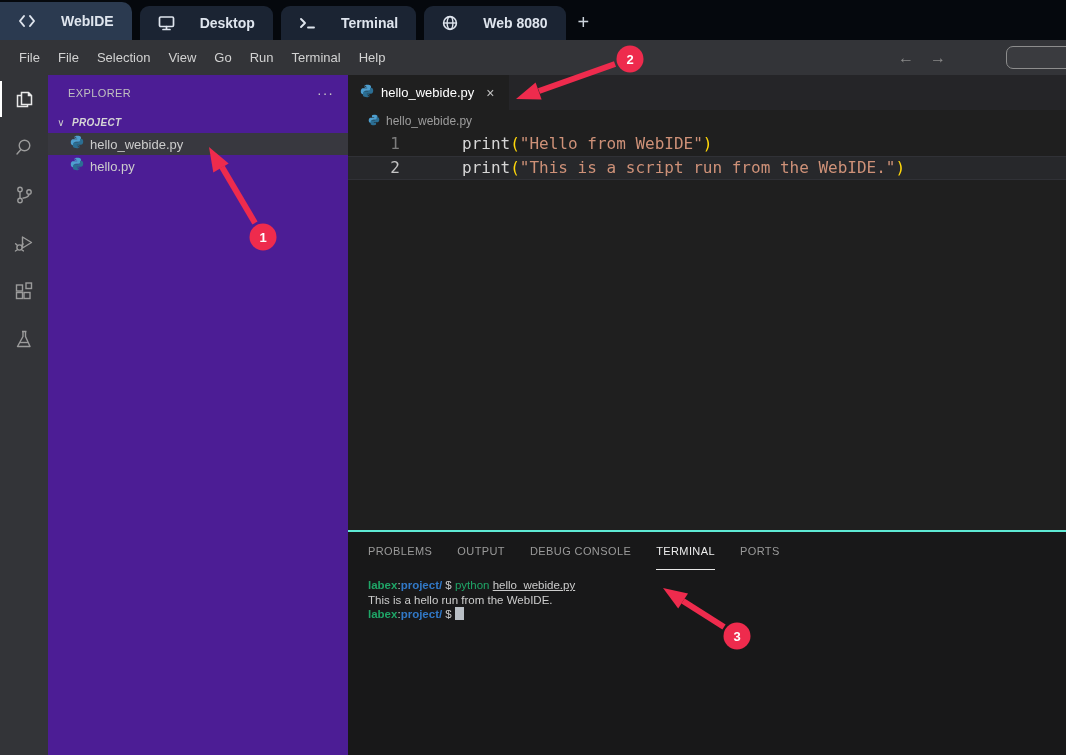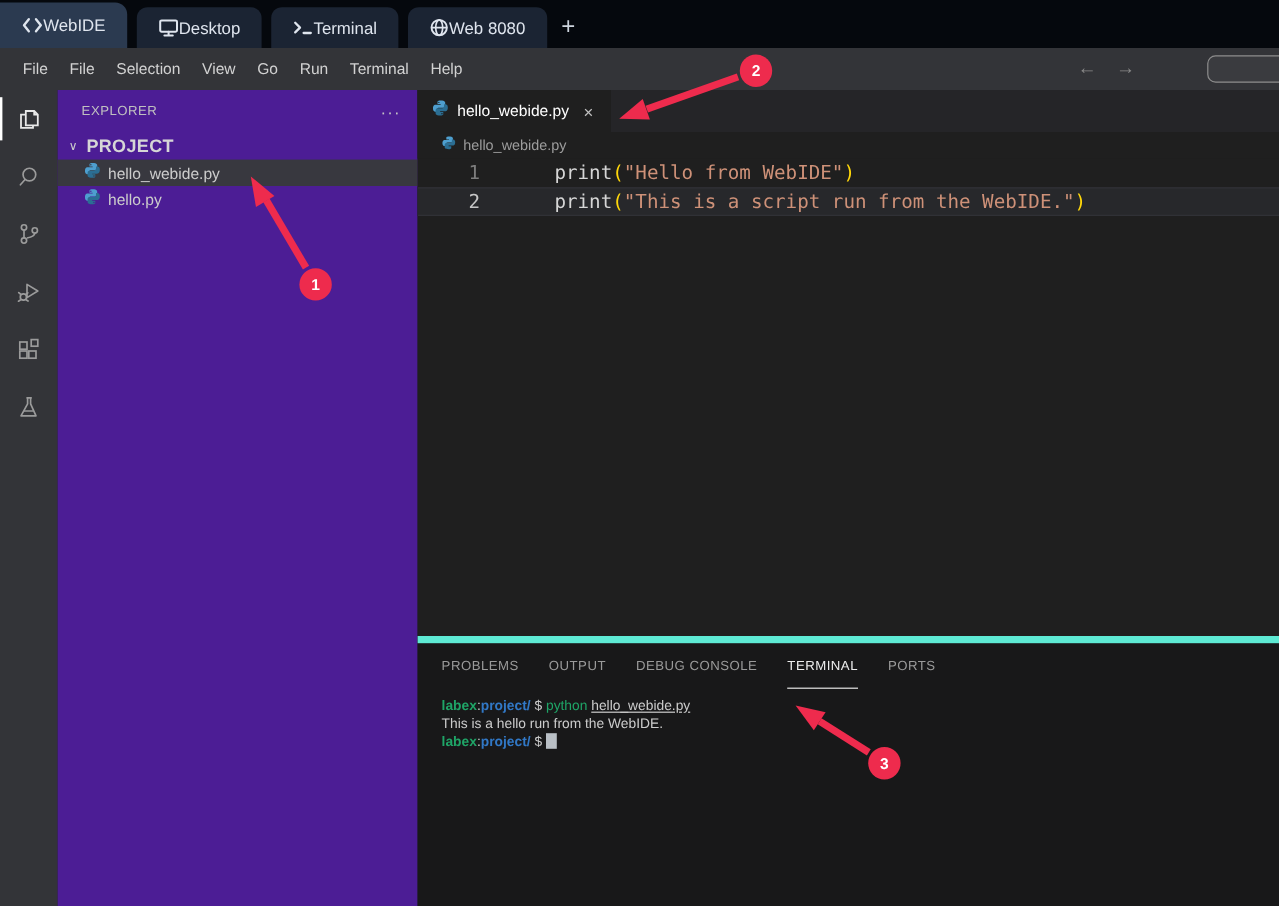--- a/index.html
+++ b/index.html
@@ -2,21 +2,21 @@
 <html><head>
 <meta charset="utf-8">
 <style>
   * { margin:0; padding:0; box-sizing:border-box; }
   html,body { width:1066px; height:755px; background:#1f1f1f; }
   body { font-family:"Liberation Sans", sans-serif; overflow:hidden; }
   #screen { position:relative; width:1066px; height:755px; background:#1f1f1f; overflow:hidden; }
 
   
   .topbar { position:absolute; left:0; top:0; width:1066px; height:40px; background:#05080d; display:flex; align-items:flex-end; }
-  .top-tab { height:34px; display:flex; align-items:center; gap:0; padding:0 18px; background:#1b2433; border-radius:9px 9px 0 0; margin-right:8px; color:#dfe5ee; font-size:14px; font-weight:normal; cursor:pointer; }
+  .top-tab { height:34px; display:flex; align-items:center; gap:25px; padding:0 18px; background:#1b2433; border-radius:9px 9px 0 0; margin-right:8px; color:#dfe5ee; font-size:14px; font-weight:bold; cursor:pointer; }
   .top-tab.active { background:#2b3a50; height:38px; border-radius:0 10px 0 0; margin-right:8px; }
   .top-tab .ticon { display:flex; align-items:center; color:#dfe5ee; }
   .newtab { color:#cdd4dd; font-size:20px; padding:0 10px 6px 4px; cursor:pointer; }
 
   
   .menubar { position:absolute; left:0; top:40px; width:1066px; height:35px; background:#333438; display:flex; align-items:center; }
   .menu-items { display:flex; align-items:center; padding-left:10px; }
   .menu-item { color:#d2d2d2; font-size:13px; padding:5px 9px; border-radius:4px; cursor:pointer; }
   .nav-arrows { position:absolute; right:120px; top:0; height:35px; display:flex; align-items:center; gap:16px; color:#8a8a8a; font-size:16px; }
   .nav-arrows span { cursor:pointer; }
@@ -29,21 +29,21 @@
   .act-item.active svg { stroke:#e9e9e9; }
   .act-item.active::before { content:""; position:absolute; left:0; top:6px; bottom:6px; width:2px; background:#ffffff; }
 
   
   .sidebar { position:absolute; left:48px; top:75px; width:300px; height:680px; background:#4c1d95; }
   .exp-header { height:36px; display:flex; align-items:center; justify-content:space-between; padding:0 14px 0 20px; }
   .exp-title { color:#c0c0c0; font-size:11px; letter-spacing:.4px; }
   .exp-more { color:#c5c5c5; font-size:14px; letter-spacing:1px; cursor:pointer; }
   .tree-section { height:22px; display:flex; align-items:center; gap:4px; padding-left:6px; cursor:pointer; }
   .tree-chevron { color:#cccccc; font-size:10px; width:14px; text-align:center; }
-  .tree-label { color:#d6d6d6; font-size:15px; font-weight:bold; letter-spacing:.3px; }
+  .tree-label { color:#d6d6d6; font-size:10px; font-weight:bold; letter-spacing:.3px;font-style:italic; }
   .file-row { height:22px; display:flex; align-items:center; gap:6px; padding-left:22px; cursor:pointer; }
   .file-row.selected { background:#38383f; }
   .file-name { color:#cccccc; font-size:13px; }
 
   
   .editor { position:absolute; left:348px; top:75px; width:718px; height:455px; background:#1f1f1f; }
   .tabstrip { height:35px; background:#252528; display:flex; }
   .ed-tab { height:35px; display:flex; align-items:center; gap:7px; padding:0 10px 0 12px; background:#1f1f1f; cursor:pointer; }
   .ed-tab-label { color:#ffffff; font-size:13px; }
   .ed-tab-close { color:#c2c2c2; font-size:14px; padding:1px 5px; border-radius:4px; cursor:pointer; }
@@ -53,21 +53,21 @@
   .code-line { height:24px; line-height:24px; display:flex; white-space:pre; }
   .code-line.current { background:#27282b; box-shadow:inset 0 1px 0 #303136, inset 0 -1px 0 #303136; }
   .ln { width:52px; text-align:right; color:#7d7d7d; flex-shrink:0; }
   .code-line.current .ln { color:#c5c5c5; }
   .ct { margin-left:30px; }
   .tk-fn { color:#d6d6d6;margin-left:32px; }
   .tk-paren { color:#ffd70a; }
   .tk-str { color:#ce9178; }
 
   
-  .panel { position:absolute; left:348px; top:530px; width:718px; height:225px; background:#181819; border-top:6px solid #5eead4; }
+  .panel { position:absolute; left:348px; top:530px; width:718px; height:225px; background:#181819; border-top:2px solid #5eead4; }
   .panel-tabs { height:38px; display:flex; align-items:center; gap:25px; padding-left:20px; }
   .panel-tab { color:#9a9a9a; font-size:11px; letter-spacing:.4px; height:38px; display:flex; align-items:center; cursor:pointer; border-bottom:1px solid transparent; }
   .panel-tab.active { color:#eeeeee; border-bottom:1px solid #e7e7e7; }
   .term { padding:8px 0 0 20px; font-family:Liberation Sans, sans-serif; font-size:11.5px; }
   .term-line { height:14.5px; line-height:14.5px; white-space:pre; color:#cccccc; }
   .t-green { color:#1fa567; font-weight:bold; }
   .t-blue { color:#3178c6; font-weight:bold; }
   .t-cmd { color:#1fa567; }
   .t-fg { color:#cccccc; }
   .t-u { text-decoration:underline; }

